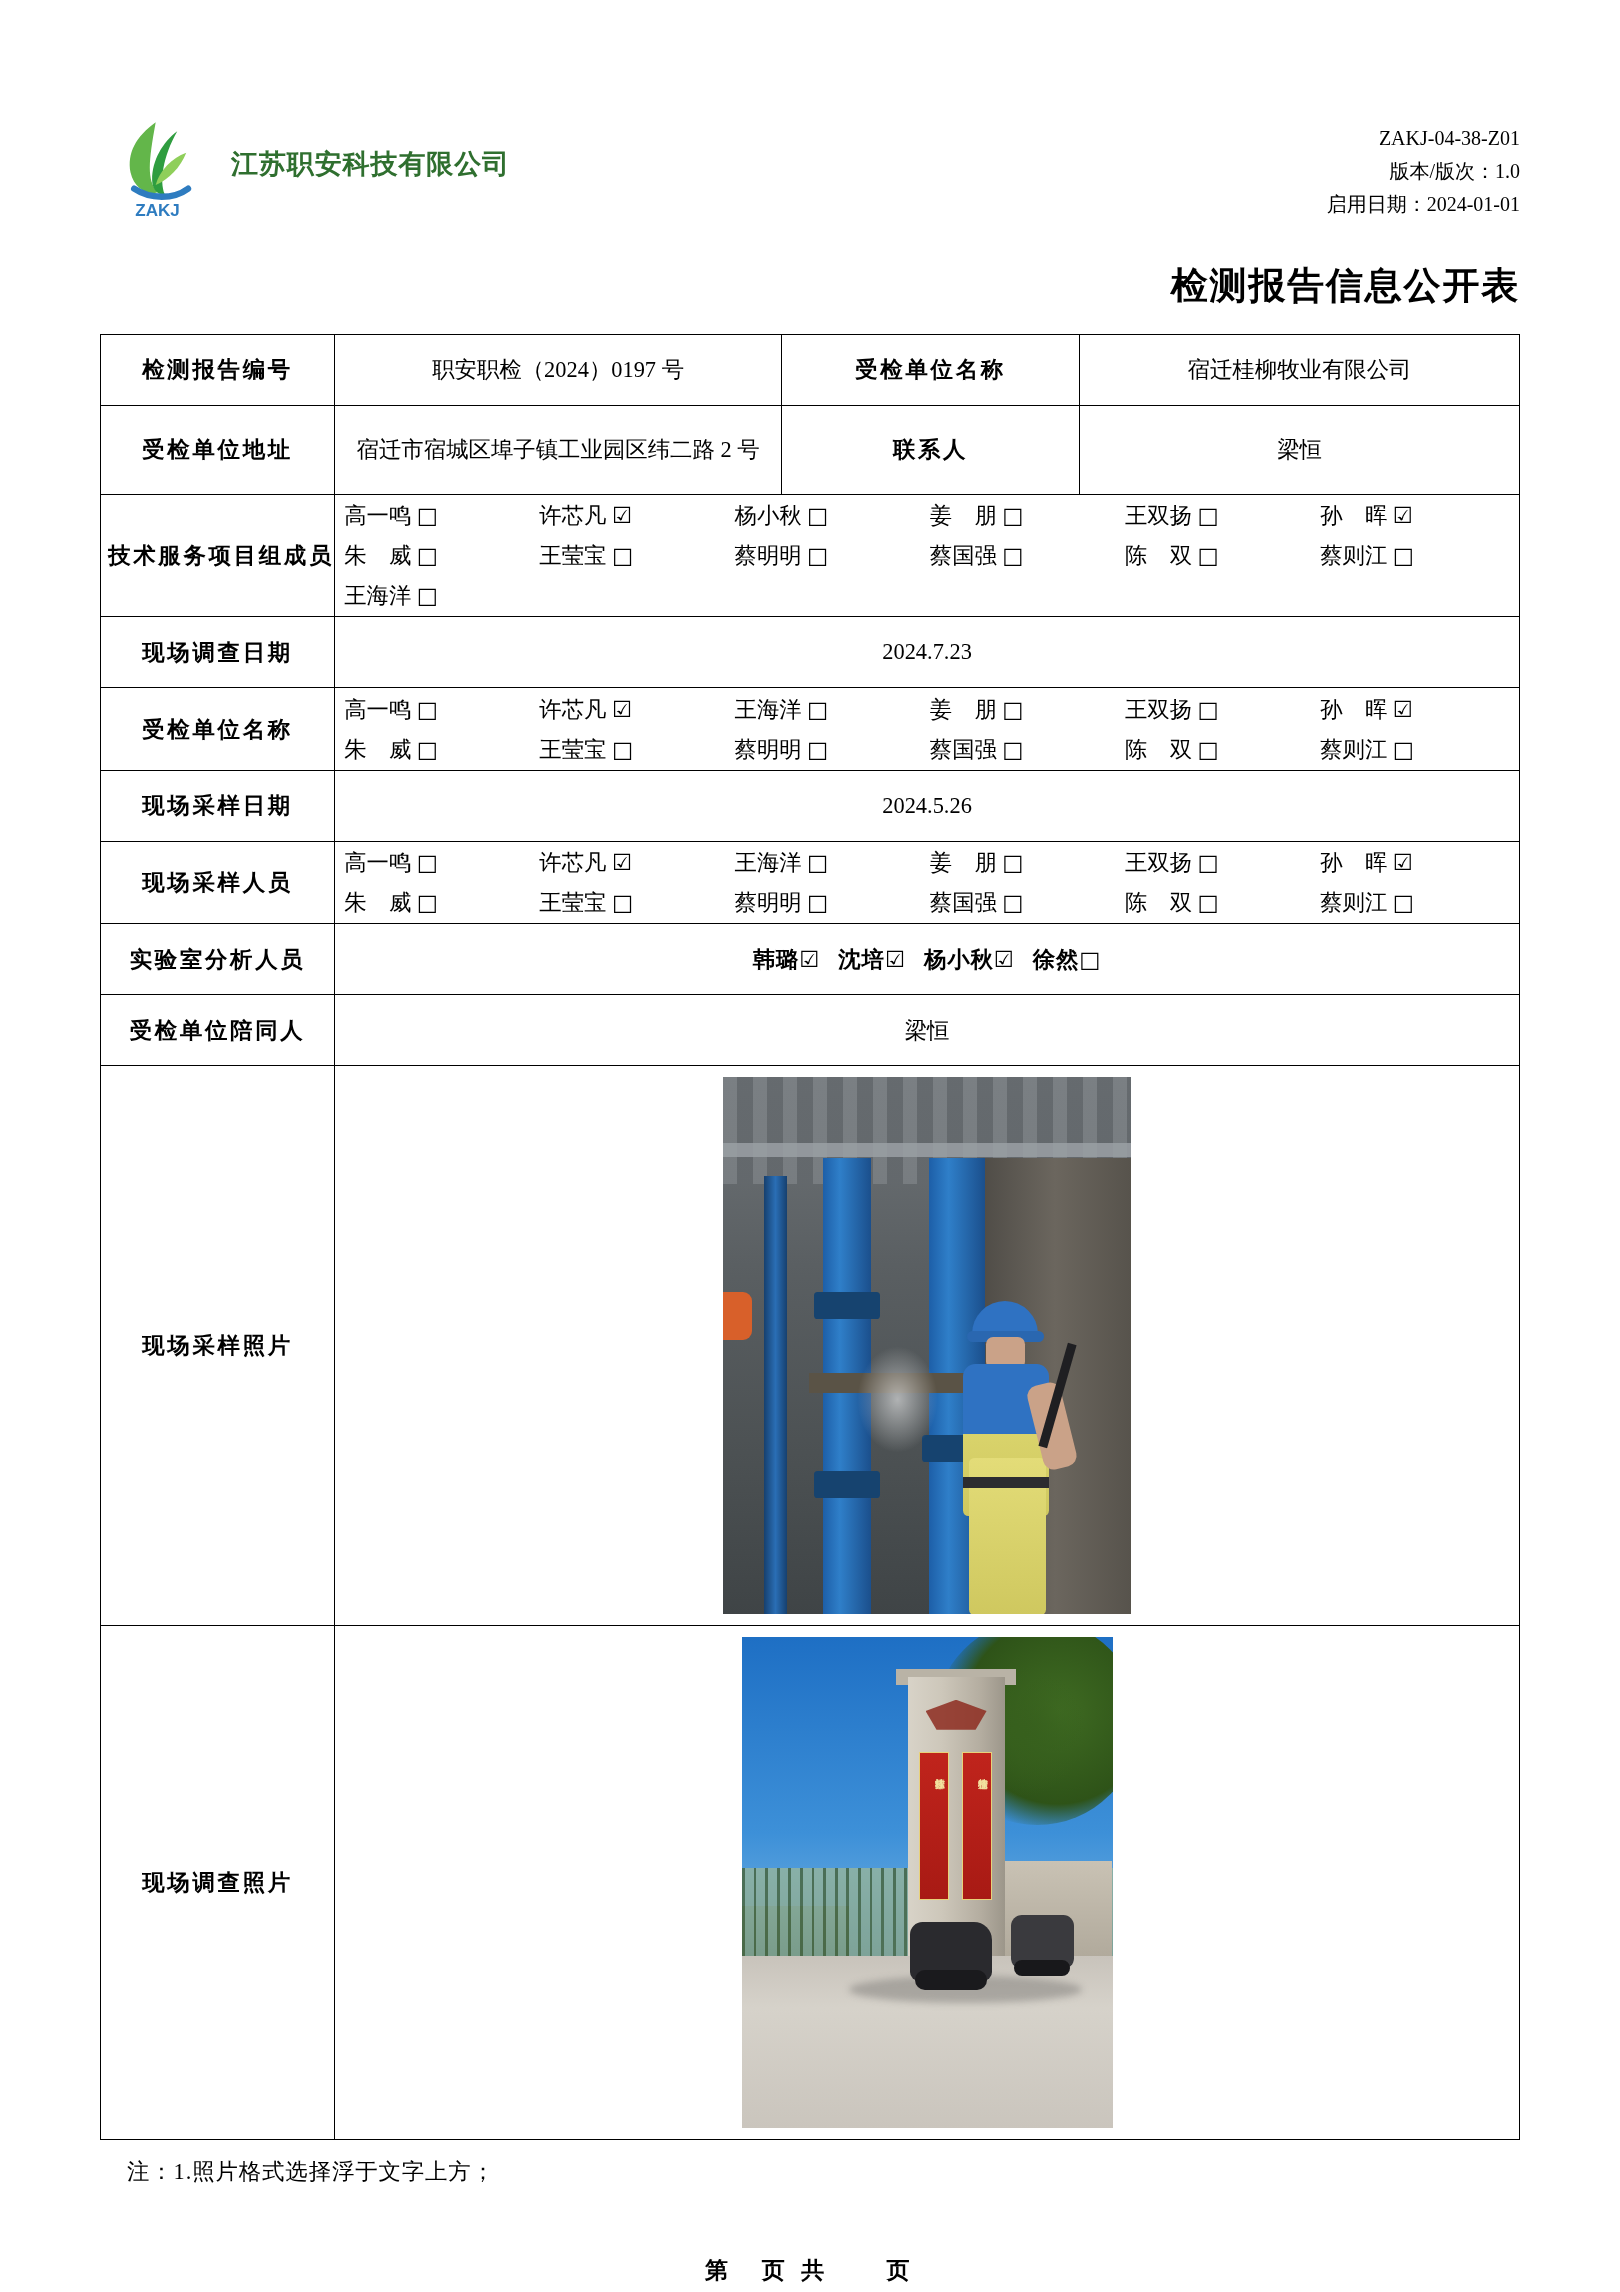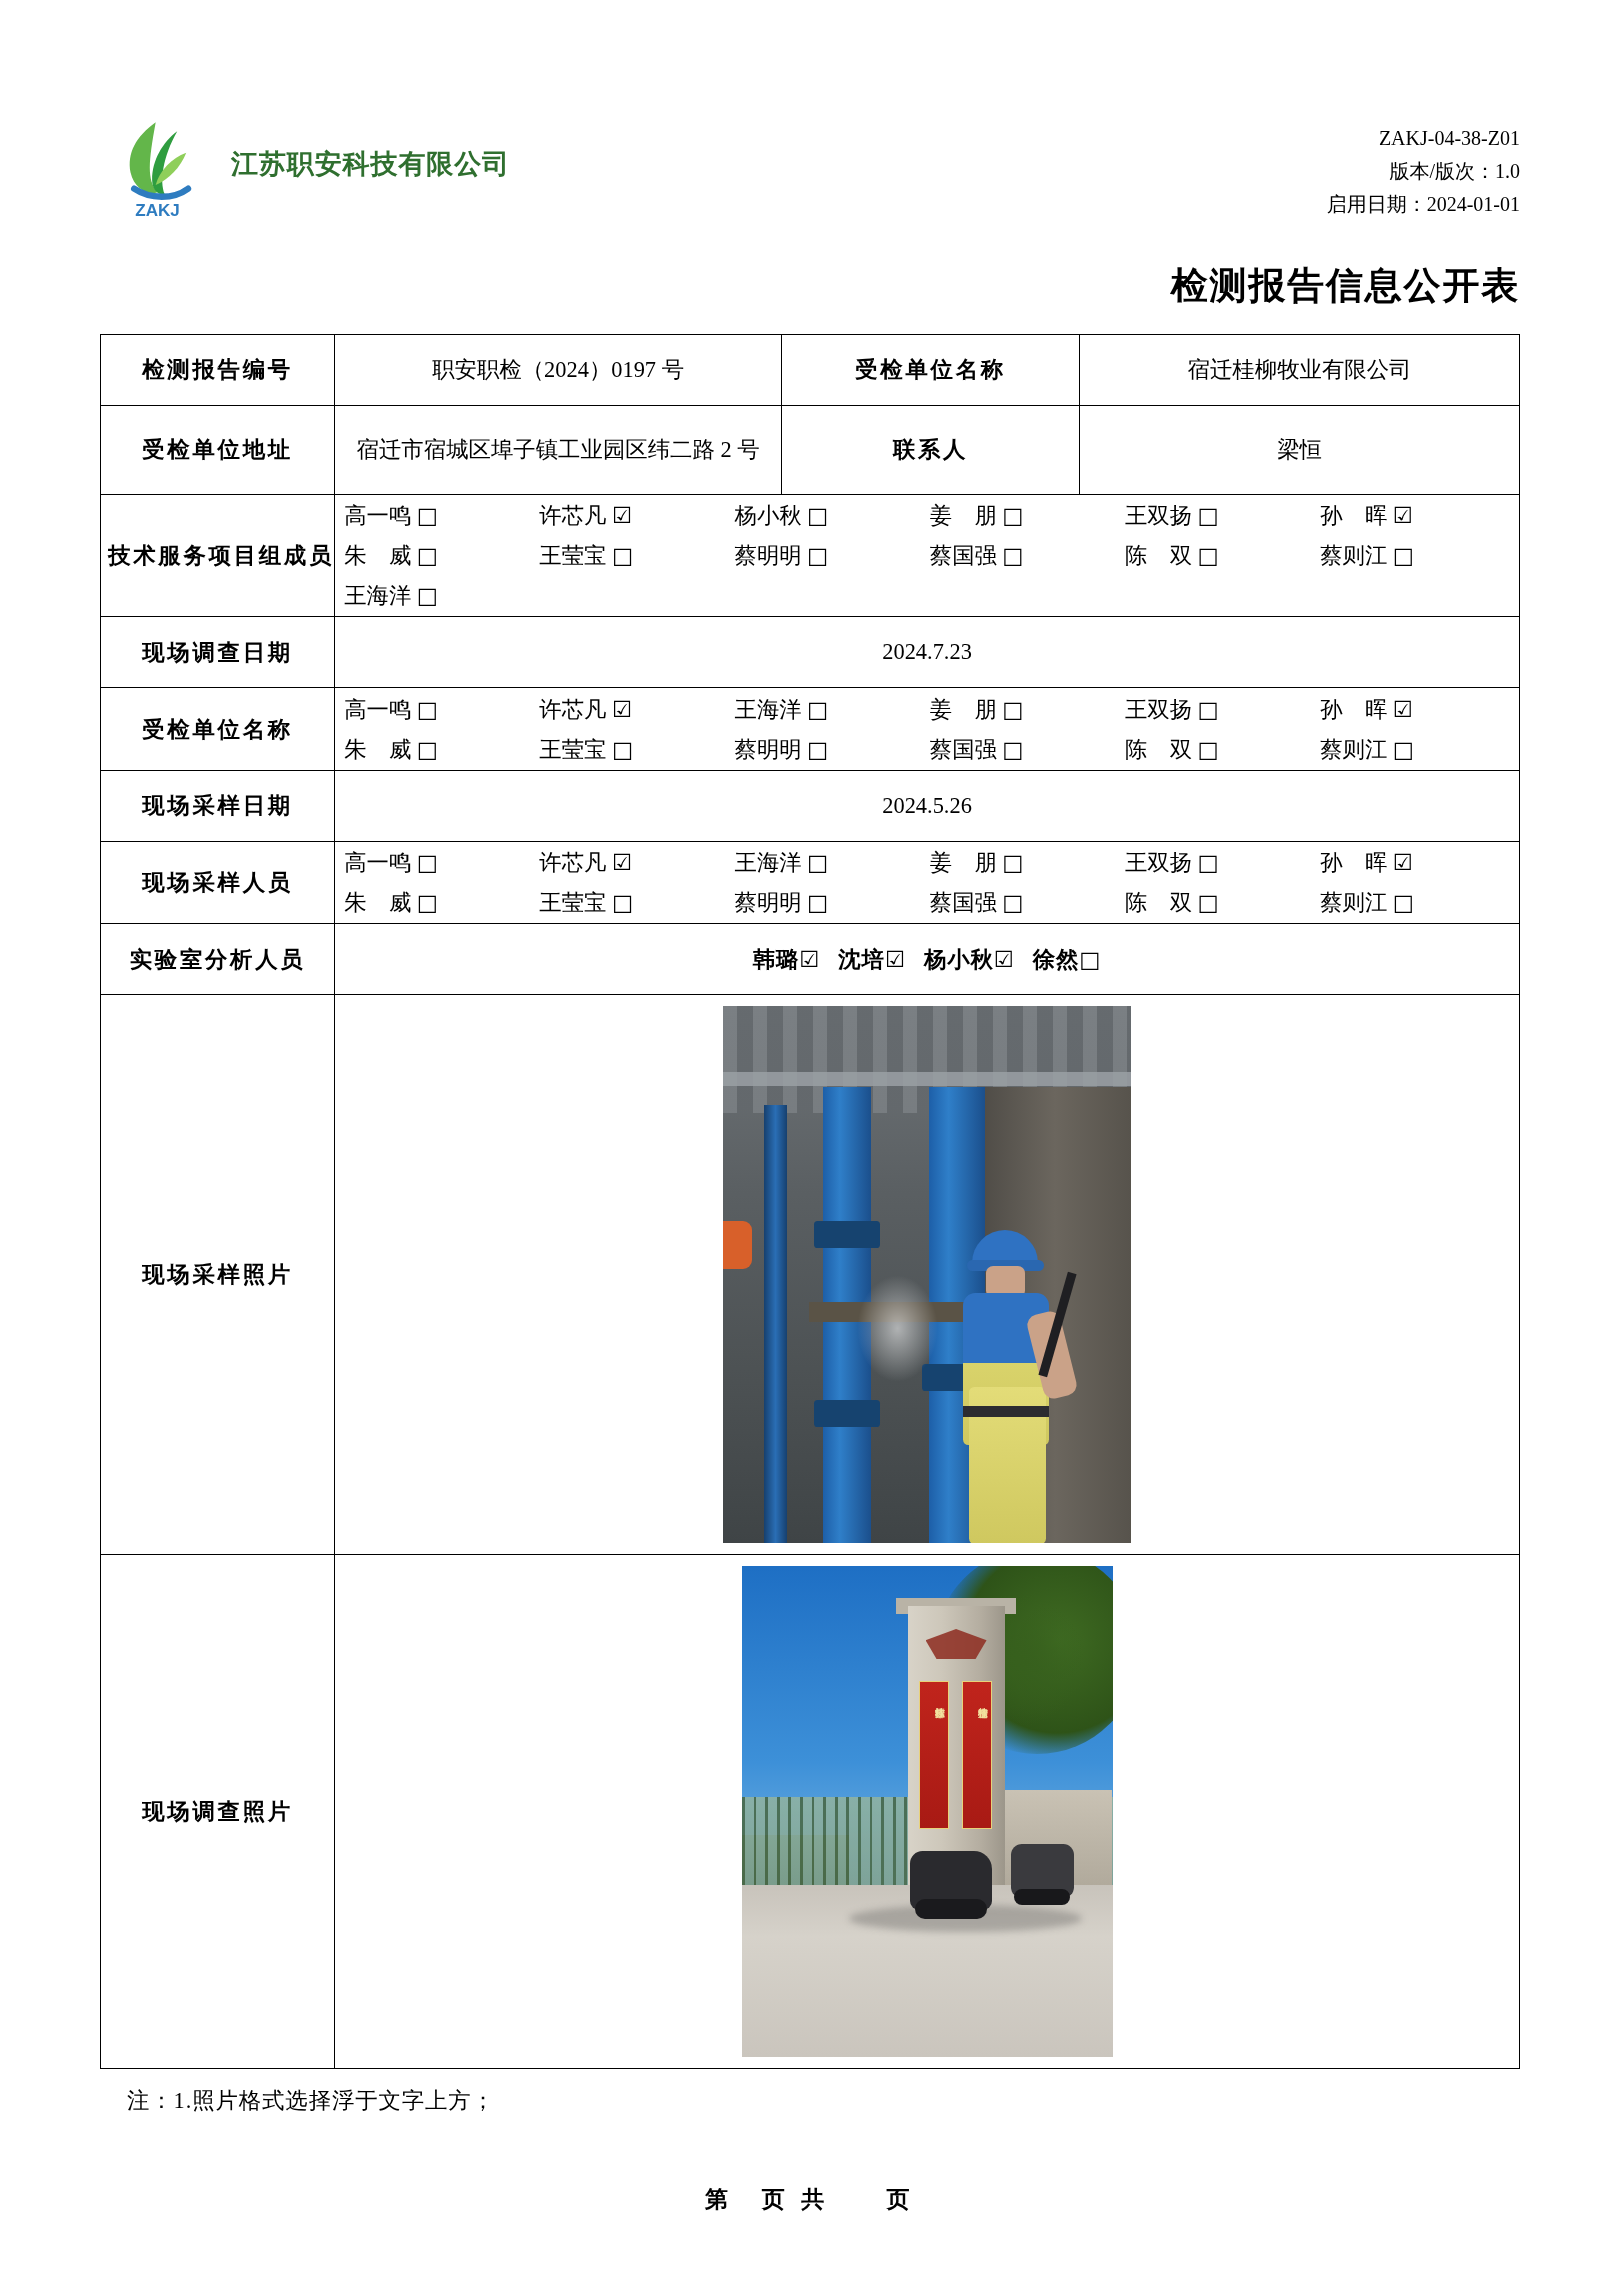--- a/index.html
+++ b/index.html
@@ -562,20 +562,24 @@
               </div>
             </div>
       </td>
     </tr>
 
     <tr>
       <td class="lbl tall">实验室分析人员</td>
       <td class="inline-people tall" colspan="7" id="lab-cell"><span class="nm-inline"><span>韩璐</span><span class="box"> ☑</span></span><span class="nm-inline"><span>沈培</span><span class="box"> ☑</span></span><span class="nm-inline"><span>杨小秋</span><span class="box"> ☑</span></span><span class="nm-inline"><span>徐然</span><span class="box"> □</span></span></td>
     </tr>
 
+    <tr>
+      <td class="lbl tall">受检单位陪同人</td>
+      <td class="val-center tall" colspan="7">梁恒</td>
+    </tr>
 
     <tr>
       <td class="photo-label" style="height:548px;">现场采样照片</td>
       <td class="photo-cell" colspan="7">
         <div class="photo2">
           <div class="p2-bg"></div>
           <div class="p2-ceiling"></div>
           <div class="p2-rail"></div>
           <div class="p2-wall"></div>
           <div class="p2-pipe-thin"></div>

